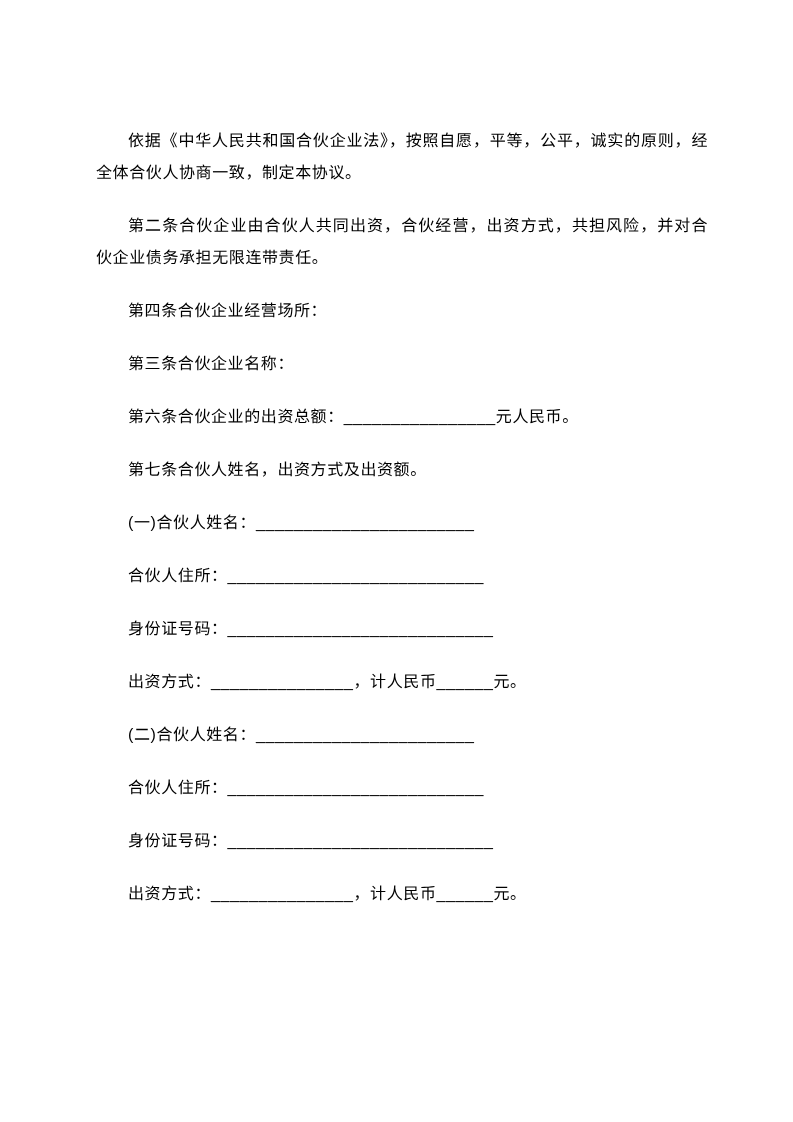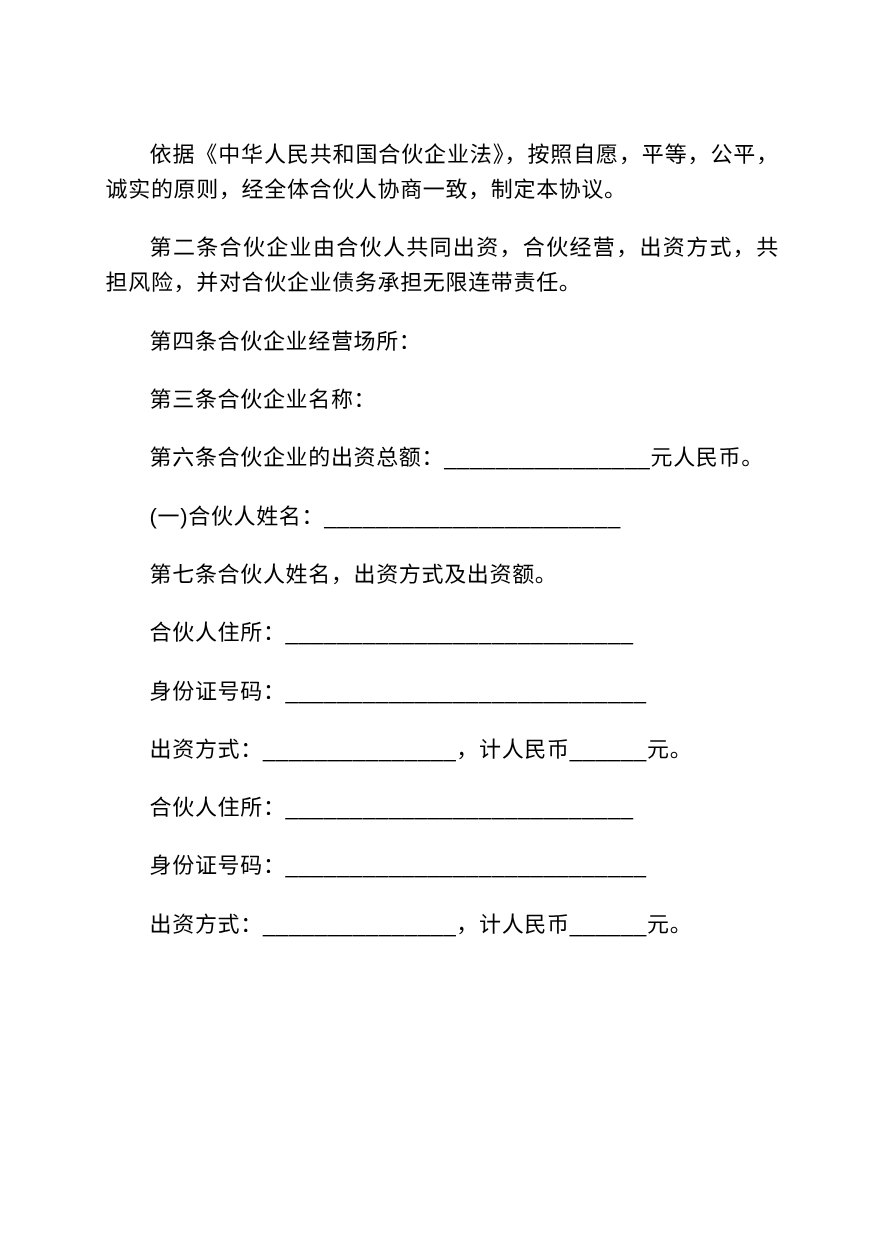--- a/index.html
+++ b/index.html
@@ -12,42 +12,43 @@
     height: 1122px;
     overflow: hidden;
   }
   .page {
     box-sizing: border-box;
     width: 793px;
     height: 1122px;
     padding: 125px 85px 0 96px;
     background: #ffffff;
     font-family: "Liberation Sans", sans-serif;
-    font-size: 20px;
+    font-size: 16px;
     line-height: 32px;
     letter-spacing: 0.6px;
     color: #000000;
   }
   p.doc-par {
     margin: 0 0 21px 0;
     text-indent: 2em;
     text-align: justify;
     word-break: break-all;
   }
 </style>
 </head>
 <body>
 
 <div class="page">
   <p class="doc-par">依据《中华人民共和国合伙企业法》，按照自愿，平等，公平，诚实的原则，经全体合伙人协商一致，制定本协议。</p>
   <p class="doc-par">第二条合伙企业由合伙人共同出资，合伙经营，出资方式，共担风险，并对合伙企业债务承担无限连带责任。</p>
   <p class="doc-par">第四条合伙企业经营场所：</p>
   <p class="doc-par">第三条合伙企业名称：</p>
   <p class="doc-par">第六条合伙企业的出资总额：________________元人民币。</p>
+  <p class="doc-par">第七条合伙人姓名，出资方式及出资额。</p>
   <p class="doc-par">(一)合伙人姓名：_______________________</p>
-  <p class="doc-par">第七条合伙人姓名，出资方式及出资额。</p>
   <p class="doc-par">合伙人住所：___________________________</p>
   <p class="doc-par">身份证号码：____________________________</p>
   <p class="doc-par">出资方式：_______________，计人民币______元。</p>
+  <p class="doc-par">(二)合伙人姓名：_______________________</p>
   <p class="doc-par">合伙人住所：___________________________</p>
   <p class="doc-par">身份证号码：____________________________</p>
   <p class="doc-par">出资方式：_______________，计人民币______元。</p>
 </div>
 
 </body></html>

